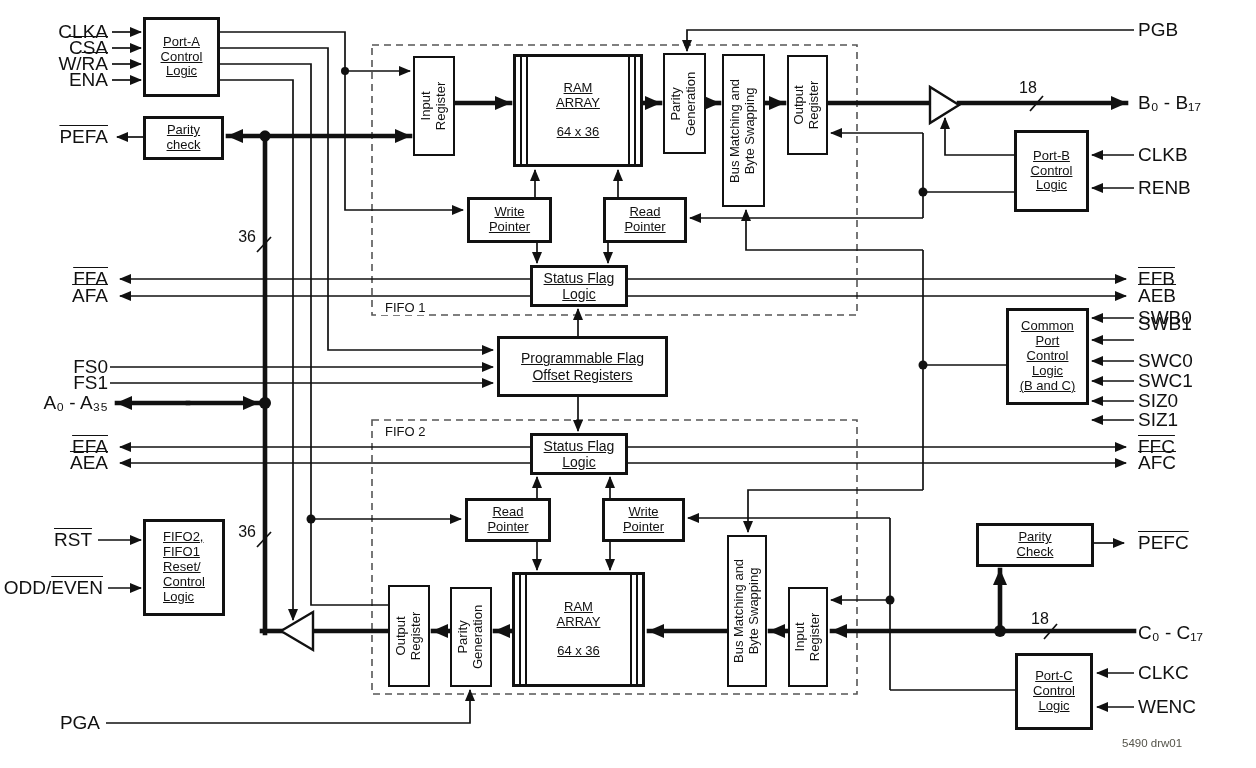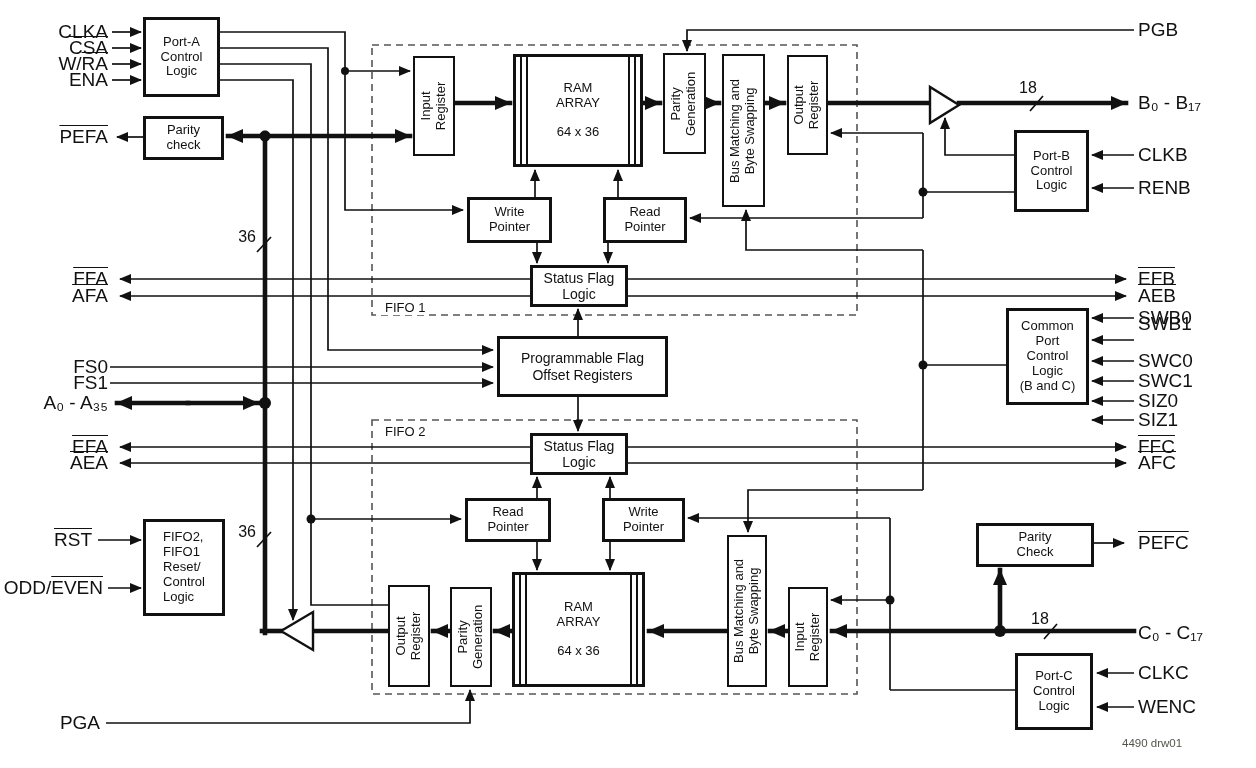--- a/index.html
+++ b/index.html
@@ -2,21 +2,21 @@
 <html><head>
 <meta charset="utf-8">
 <style>
   html,body{margin:0;padding:0;background:#fff;}
   .stage{position:relative;width:1256px;height:768px;background:#ffffff;overflow:hidden;
          font-family:"Liberation Sans","DejaVu Sans",sans-serif;color:#111;}
   .stage svg{position:absolute;left:0;top:0;}
   .box{position:absolute;box-sizing:border-box;border:2px solid #111;background:#fff;
        display:flex;align-items:center;justify-content:center;font-size:13px;line-height:1.15;}
   .box span{white-space:pre;text-align:center;}
-  .b3{border-width:3px;}
+  .b3{border-width:3px;text-decoration:underline;}
   .vbox span{transform:rotate(-90deg);flex-shrink:0;}
   .ram i{position:absolute;top:0;bottom:0;width:2px;background:#111;}
   .sf span{font-size:14px;}
   .reset span{text-align:left;}
   .sig{position:absolute;font-size:19px;line-height:16px;white-space:nowrap;}
   .sigL{left:0;width:108px;text-align:right;}
   .sigR{left:1138px;text-align:left;}
   .ovl{text-decoration:overline;text-decoration-thickness:1.4px;}
   .bw{position:absolute;font-size:16px;line-height:13px;}
   .fifolabel{position:absolute;font-size:13px;background:#fff;padding:0 4px;line-height:15px;}
@@ -317,15 +317,15 @@
 <div class="sig sigR" style="top:699px"><span>WENC</span></div>
 
 <div class="bw" style="left:228px;top:230px;width:28px;text-align:right"><span>36</span></div>
 <div class="bw" style="left:228px;top:525px;width:28px;text-align:right"><span>36</span></div>
 <div class="bw" style="left:1014px;top:81px;width:28px;text-align:center"><span>18</span></div>
 <div class="bw" style="left:1026px;top:612px;width:28px;text-align:center"><span>18</span></div>
 
 <div class="fifolabel" style="left:381px;top:300px"><span>FIFO 1</span></div>
 <div class="fifolabel" style="left:381px;top:424px"><span>FIFO 2</span></div>
 
-<div class="foot" style="left:1122px;top:737px"><span>4490 drw01</span></div>
+<div class="foot" style="left:1122px;top:737px"><span>5490 drw01</span></div>
 
 </div>
 
 </body></html>

